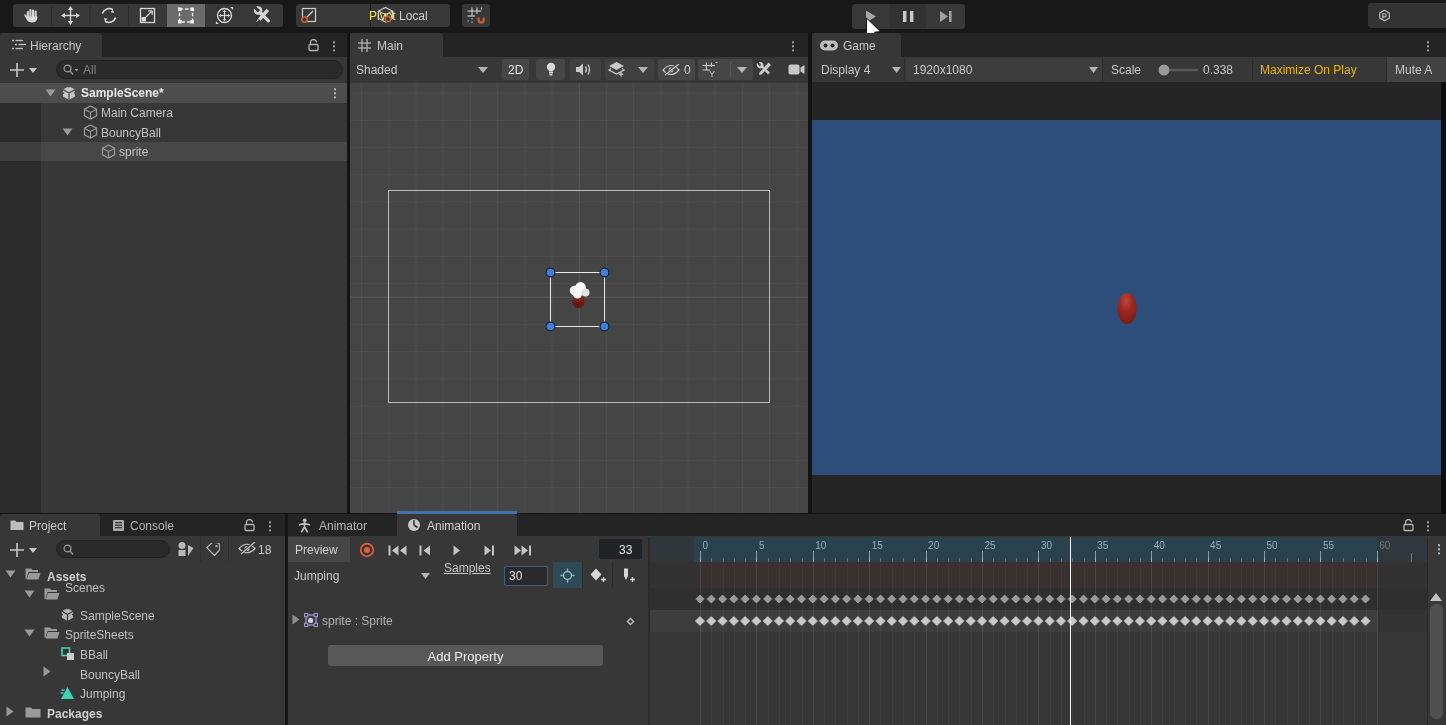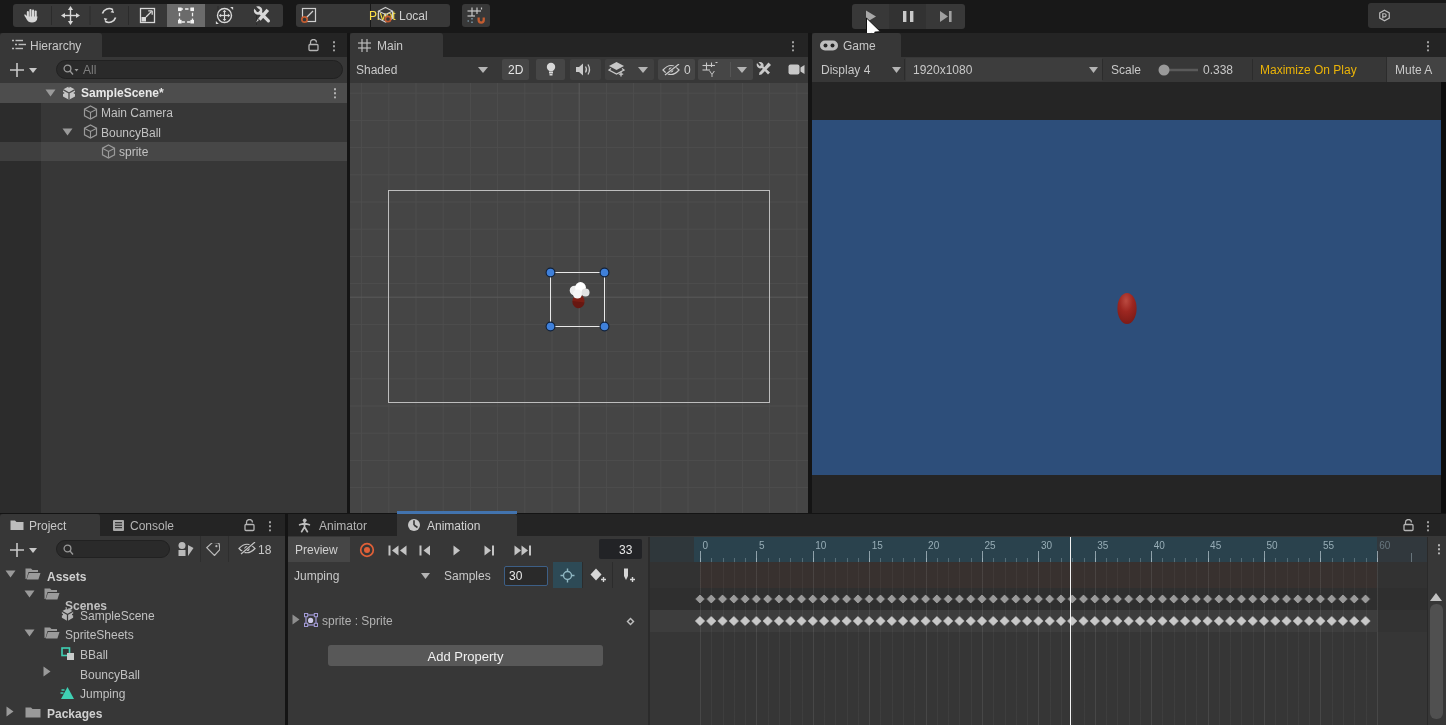--- a/index.html
+++ b/index.html
@@ -466,21 +466,21 @@
     <svg class="abs" style="left:25px;top:54px;" width="16" height="12" viewBox="0 0 16 12">
         <path d="M 0.5 0.5 L 6 0.5 L 7.5 2 L 13 2 L 13 4 L 3.5 4 L 1.5 11 L 0.5 11 Z M 3.9 5 L 15.5 5 L 13.4 11.5 L 1.7 11.5 Z" fill="#9a9a9a"></path>
       </svg>
     <div class="txt abs" style="left:47px;top:57px;color:#d0d0d0;font-weight:bold;">Assets</div>
     <svg class="abs" style="left:24px;top:76px;" width="11" height="8" viewBox="0 0 11 8">
         <path d="M 0.5 0.5 L 10.5 0.5 L 5.5 7.5 Z" fill="#9a9a9a"></path>
       </svg>
     <svg class="abs" style="left:44px;top:74px;" width="16" height="12" viewBox="0 0 16 12">
         <path d="M 0.5 0.5 L 6 0.5 L 7.5 2 L 13 2 L 13 4 L 3.5 4 L 1.5 11 L 0.5 11 Z M 3.9 5 L 15.5 5 L 13.4 11.5 L 1.7 11.5 Z" fill="#9a9a9a"></path>
       </svg>
-    <div class="txt abs" style="left:65px;top:86px;color:#c0c0c0;font-weight:bold;">Scenes</div>
+    <div class="txt abs" style="left:65px;top:68px;color:#c0c0c0;">Scenes</div>
     <svg class="abs" style="left:60px;top:93px;" width="15" height="15" viewBox="0 0 16 16">
       <path d="M 8 1.2 L 14 4.6 L 14 11.4 L 8 14.8 L 2 11.4 L 2 4.6 Z" fill="#b4b4b4"></path>
       <path d="M 8 8 L 8 14.8 M 8 8 L 2 4.6 M 8 8 L 14 4.6" stroke="#373737" stroke-width="1.3" fill="none"></path>
       <path d="M 0.8 8 L 3.2 8 M 12.8 8 L 15.2 8 M 8 0 L 8 2.4" stroke="#373737" stroke-width="1.6"></path>
     </svg>
     <div class="txt abs" style="left:80px;top:96px;color:#c0c0c0;">SampleScene</div>
     <svg class="abs" style="left:24px;top:115px;" width="11" height="8" viewBox="0 0 11 8">
         <path d="M 0.5 0.5 L 10.5 0.5 L 5.5 7.5 Z" fill="#9a9a9a"></path>
       </svg>
     <svg class="abs" style="left:44px;top:113px;" width="16" height="12" viewBox="0 0 16 12">
@@ -551,21 +551,21 @@
           <rect x="143" y="1.5" width="2" height="10"></rect>
       </g>
     </svg>
     <div class="abs" style="left:311px;top:25px;width:43px;height:20px;background:#222326;border-radius:2px;"></div>
     <div class="txt abs" style="left:331px;top:30px;color:#e8e8e8;">33</div>
 
     <div class="txt abs" style="left:6px;top:56px;color:#c8c8c8;">Jumping</div>
     <svg class="abs" style="left:133px;top:59px;" width="9" height="6" viewBox="0 0 9 6">
         <path d="M 0 0 L 9 0 L 4.5 6 Z" fill="#b4b4b4"></path>
       </svg>
-    <div class="txt abs" style="left:156px;top:56px;color:#c8c8c8;">Samples</div>
+    <div class="txt abs" style="left:156px;top:48px;color:#c8c8c8;text-decoration:underline;">Samples</div>
     <div class="abs" style="left:216px;top:51.5px;width:44px;height:20px;background:#2a2a2a;border:1px solid #3d5f86;border-radius:2px;"></div>
     <div class="txt abs" style="left:221px;top:56px;color:#e8e8e8;">30</div>
     <div class="abs" style="left:265px;top:48px;width:29px;height:26px;background:#2d4a56;"></div>
     <svg class="abs" style="left:272px;top:54px;" width="15" height="15" viewBox="0 0 15 15">
       <circle cx="7.5" cy="7.5" r="4" fill="none" stroke="#8fb7c2" stroke-width="1.4"></circle>
       <path d="M 7.5 0.5 L 7.5 4 M 7.5 11 L 7.5 14.5 M 0.5 7.5 L 4 7.5 M 11 7.5 L 14.5 7.5" stroke="#8fb7c2" stroke-width="1.4"></path>
     </svg>
     <div class="abs" style="left:294px;top:48px;width:1px;height:26px;background:#2c2c2c;"></div>
     <svg class="abs" style="left:301px;top:53px;" width="18" height="16" viewBox="0 0 18 16">
       <path d="M 7 1.5 L 12.5 7.5 L 7 13.5 L 1.5 7.5 Z" fill="#d6d6d6"></path>

